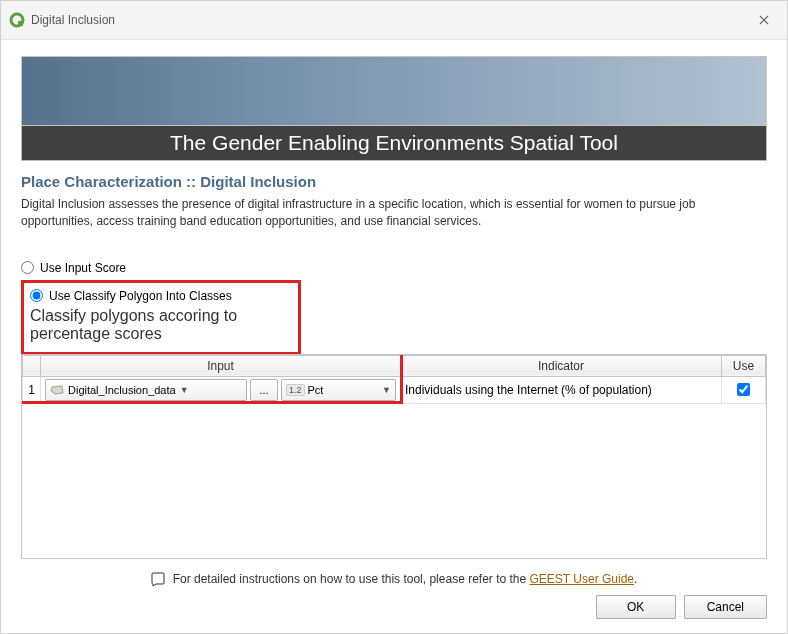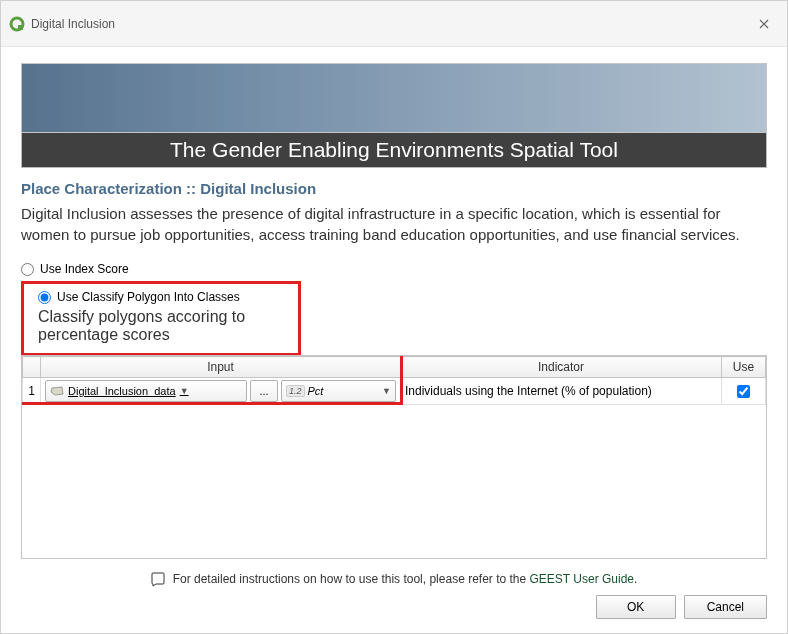--- a/index.html
+++ b/index.html
@@ -13,21 +13,21 @@
     }
     .window {
       background: #ffffff;
       width: 788px;
       height: 634px;
       border: 1px solid #d0d0d0;
       display: flex;
       flex-direction: column;
     }
     .titlebar {
-      height: 46px;
+      height: 39px;
       display: flex;
       align-items: center;
       padding: 16px 8px;
       background: #f5f5f5;
       border-bottom: 1px solid #e5e5e5;
     }
     .titlebar .app-icon {
       width: 16px; height: 16px;
       margin-right: 6px;
     }
@@ -73,42 +73,42 @@
     }
     .section-title {
       color: #4a6d8c;
       font-size: 15px;
       font-weight: bold;
       margin-top: 12px;
       margin-bottom: 6px;
     }
     .description {
       color: #333;
-      font-size: 15px;
+      font-size: 12px;
       line-height: 1.4;
-      margin-bottom: 14px;
+      margin-bottom: 28px;
     }
     .radio-row {
       display: flex;
       align-items: center;
       margin: 3px 0;
     }
     .radio-row input[type="radio"] {
       margin-right: 6px;
     }
     .classify-note {
       font-size: 16px;
       color: #333;
       margin: 4px 0 6px 0;
     }
     .red-box {
       border: 3px solid #e02020;
     }
     .red-box-1 {
-      padding: 3px 6px 3px 14px;
+      padding: 3px 6px 3px 6px;
       display: inline-block;
       width: 280px;
       margin-top: 2px;
     }
     .table-wrap {
       border: 1px solid #c5c5c5;
       flex: 1;
       display: flex;
       flex-direction: column;
       overflow: hidden;
@@ -154,22 +154,22 @@
       font-size: 11px;
       cursor: pointer;
       white-space: nowrap;
       overflow: hidden;
     }
     .combo .caret {
       margin-left: 4px;
       font-size: 9px;
       color: #555;
     }
-    .combo-data { flex: 1; min-width: 0; text-decoration: underline; }
-    .combo-field { width: 115px; flex-shrink: 0; font-style: italic; }
+    .combo-data { flex: 1; min-width: 0; }
+    .combo-field { width: 115px; flex-shrink: 0; }
     .browse-btn {
       border: 1px solid #b0b0b0;
       background: linear-gradient(#fff, #f0f0f0);
       height: 22px;
       width: 28px;
       border-radius: 2px;
       text-align: center;
       cursor: pointer;
       font-size: 11px;
       flex-shrink: 0;
@@ -205,21 +205,22 @@
     .footer-note {
       text-align: center;
       margin: 12px 0 8px 0;
       display: flex;
       align-items: center;
       justify-content: center;
       gap: 6px;
       color: #333;
     }
     .footer-note a {
-      color: #14532d;
+      color: #a16207;
+      text-decoration: underline;
       cursor: pointer;
     }
     .note-icon {
       width: 16px; height: 16px;
     }
     .button-row {
       display: flex;
       justify-content: flex-end;
       gap: 8px;
       padding-bottom: 4px;
@@ -258,21 +259,21 @@
 
   <div class="content">
     <div class="banner"></div>
     <div class="banner-title-bar">The Gender Enabling Environments Spatial Tool</div>
 
     <div class="section-title">Place Characterization :: Digital Inclusion</div>
     <div class="description">Digital Inclusion assesses the presence of digital infrastructure in a specific location, which is essential for women to pursue job opportunities, access training band education opportunities, and use financial services.</div>
 
     <div class="radio-row">
       <input type="radio" name="mode" style="">
-      <span>Use Index Score</span>
+      <span>Use Input Score</span>
     </div>
 
     <div style="position:relative;">
       <div class="red-box red-box-1">
         <div class="radio-row">
           <input type="radio" name="mode" checked="" style="">
           <span>Use Classify Polygon Into Classes</span>
         </div>
         <div class="classify-note">Classify polygons accoring to percentage scores</div>
       </div>

